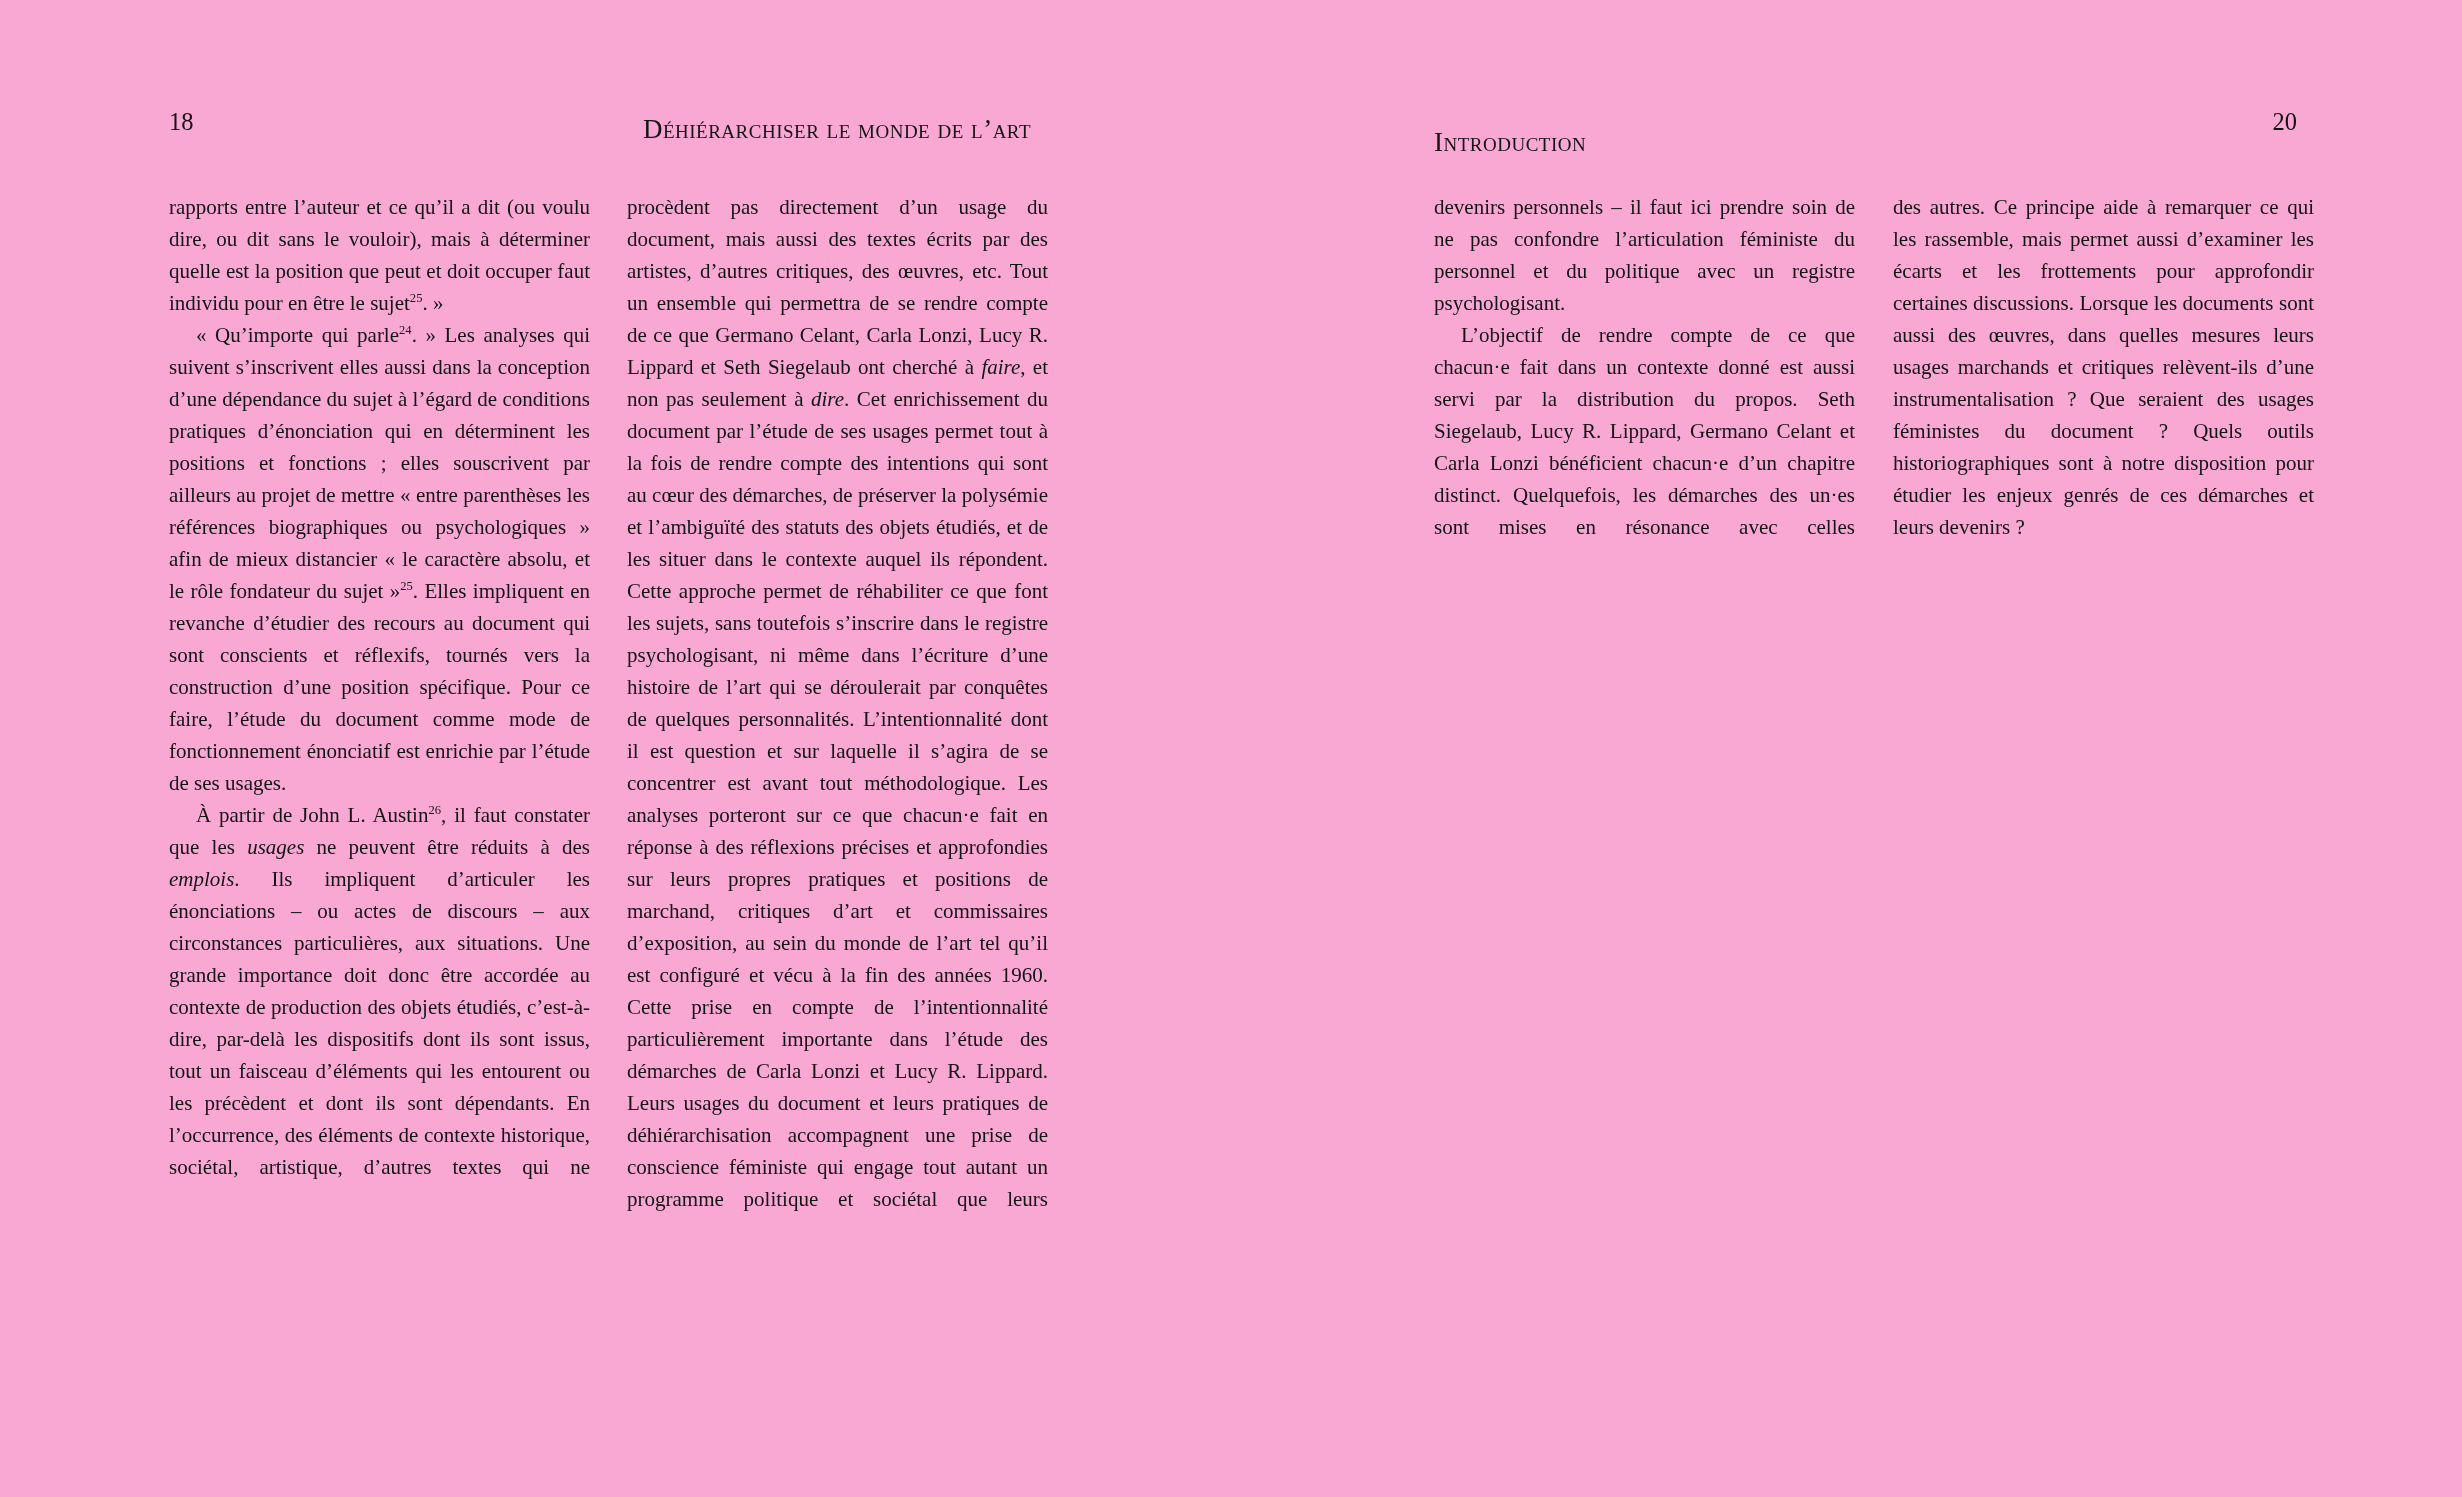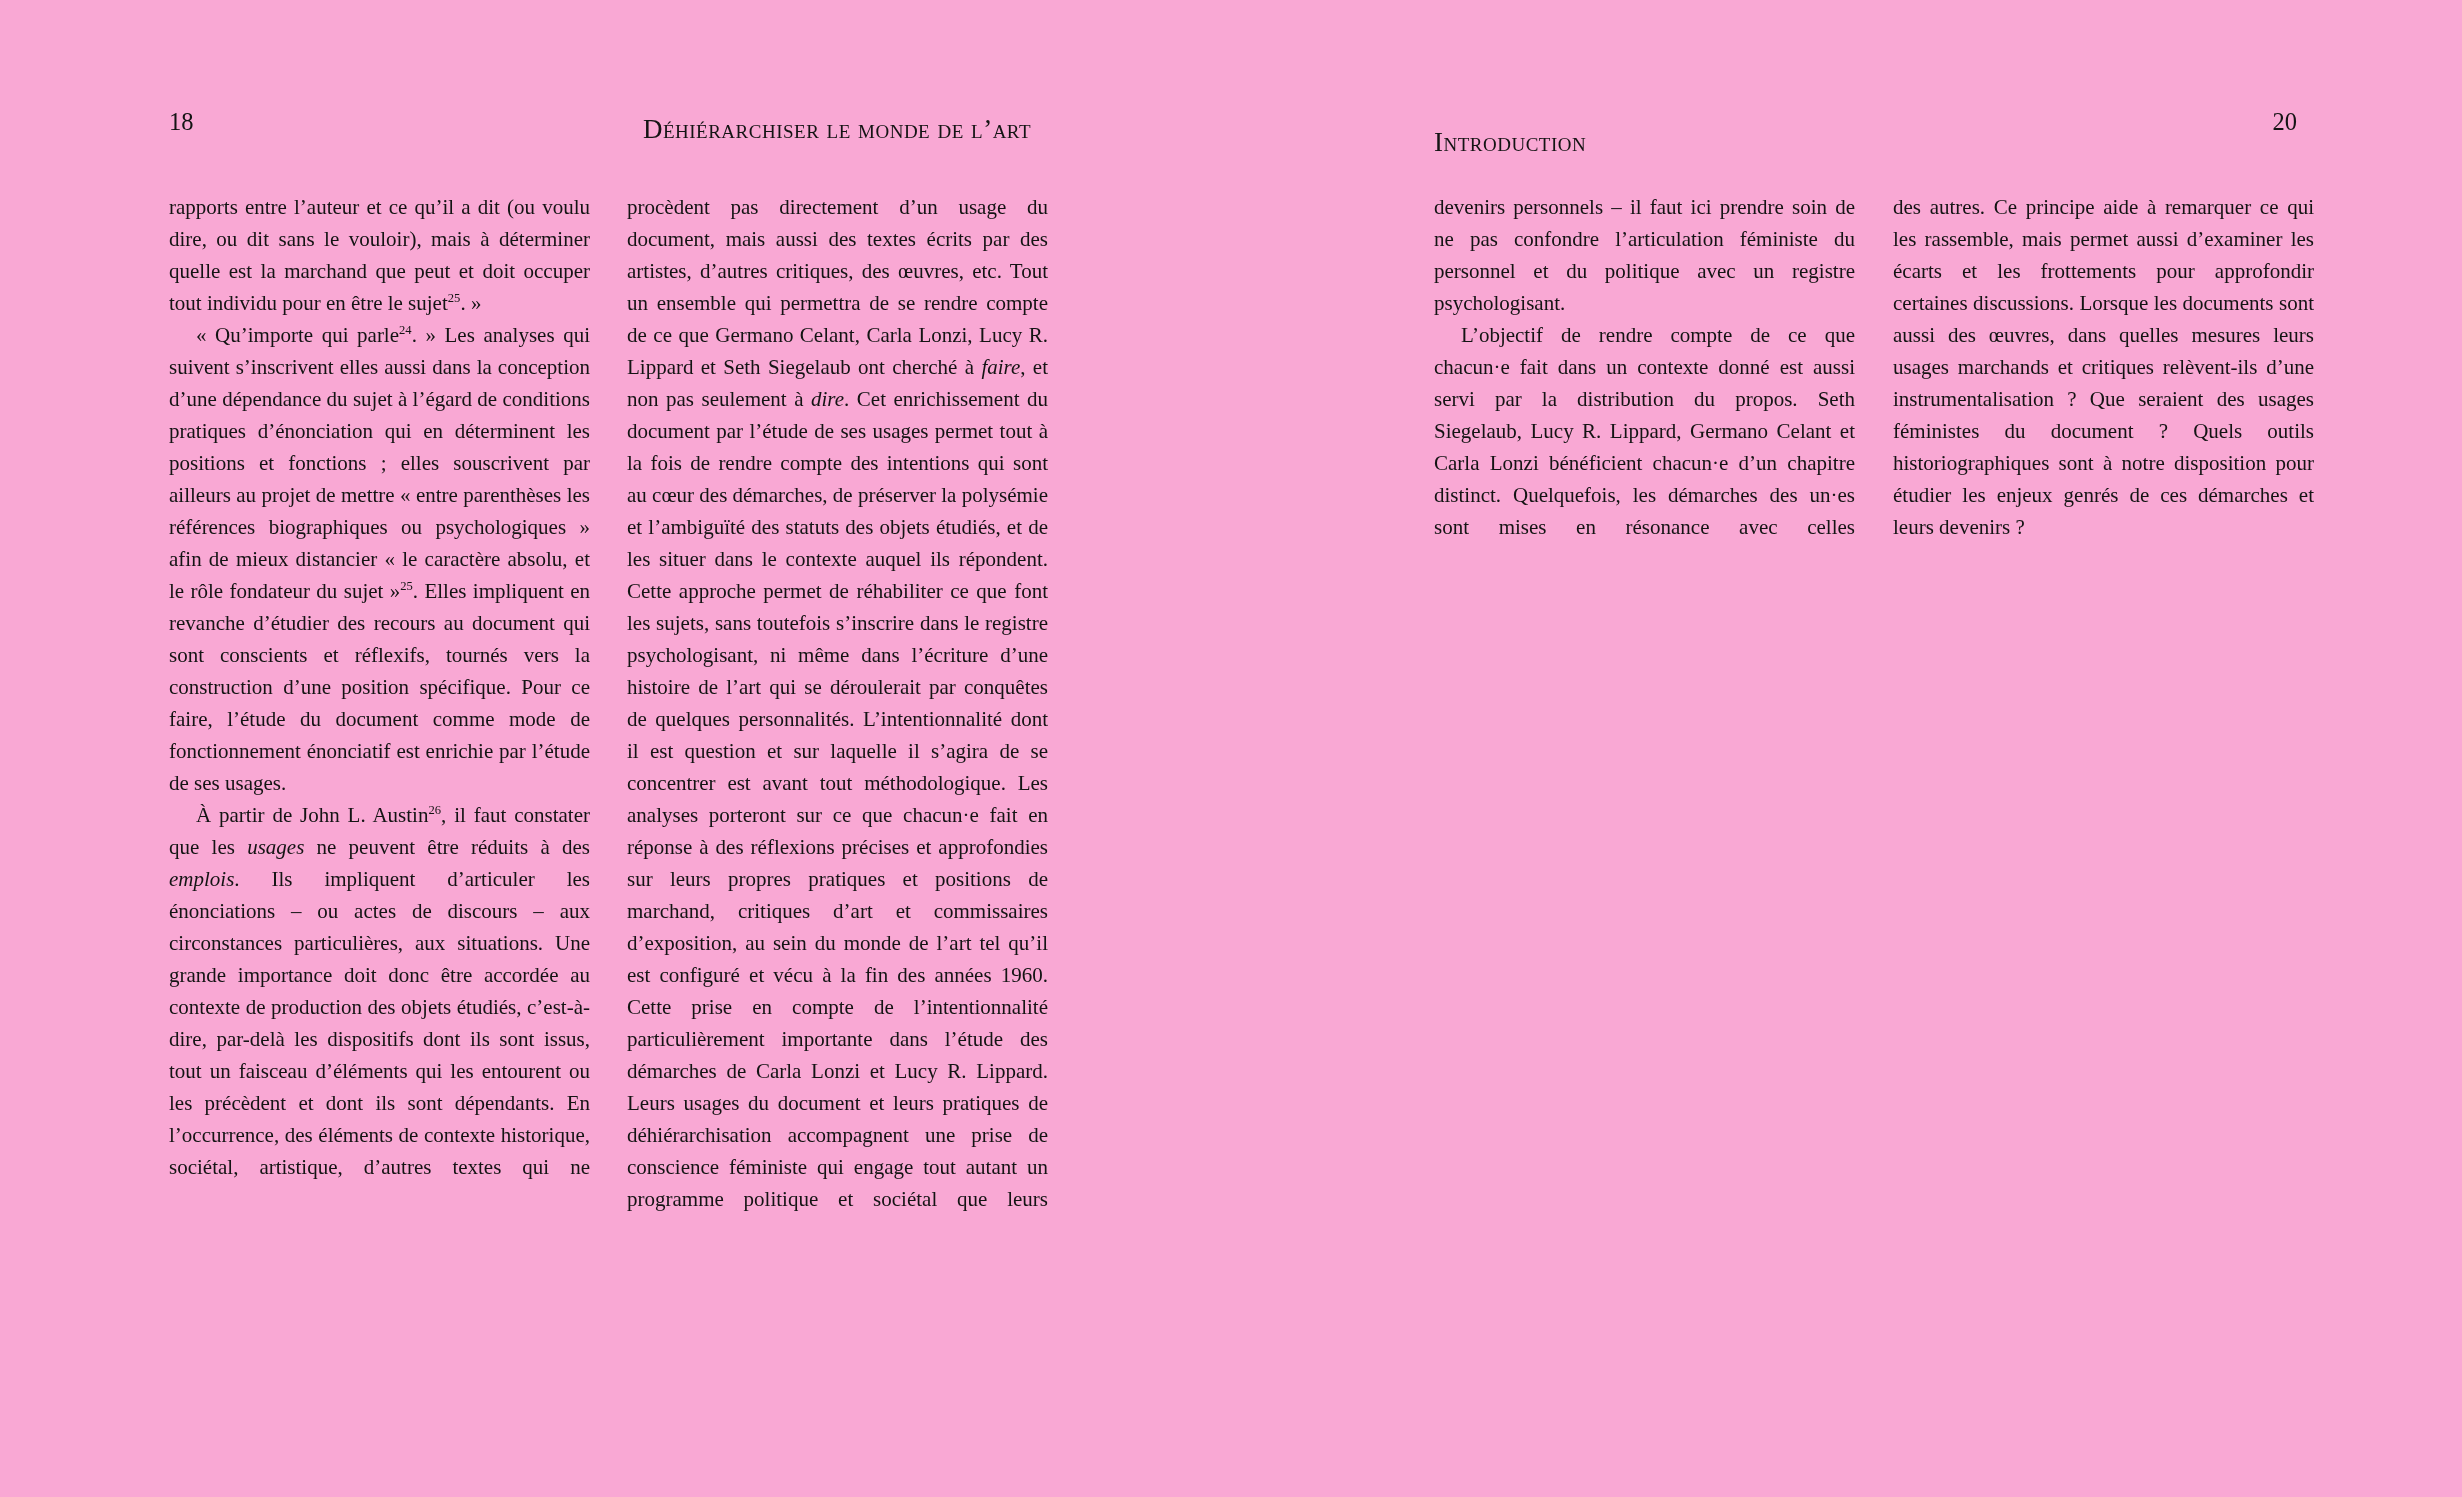--- a/index.html
+++ b/index.html
@@ -68,21 +68,21 @@
 </style>
 </head>
 <body>
 
 <div class="spread">
 
   <div class="page">
     <div class="folio" id="left-folio">18</div>
     <div class="running-head" id="left-head">Déhiérarchiser le monde de l’art</div>
     <div class="col" id="col1">
-        <p class=""><span>rapports entre l’auteur et ce qu’il a dit (ou voulu dire, ou dit sans le vouloir), mais à déterminer quelle est la marchand que peut et doit occuper tout individu pour en être le sujet</span><sup>25</sup><span>.&nbsp;»</span></p>
+        <p class=""><span>rapports entre l’auteur et ce qu’il a dit (ou voulu dire, ou dit sans le vouloir), mais à déterminer quelle est la position que peut et doit occuper faut individu pour en être le sujet</span><sup>25</sup><span>.&nbsp;»</span></p>
         <p class="indent "><span>«&nbsp;Qu’importe qui parle</span><sup>24</sup><span>.&nbsp;» Les analyses qui suivent s’inscrivent elles aussi dans la conception d’une dépendance du sujet à l’égard de conditions pratiques d’énonciation qui en déterminent les positions et fonctions&nbsp;; elles souscrivent par ailleurs au projet de mettre «&nbsp;entre parenthèses les références biographiques ou psychologiques&nbsp;» afin de mieux distancier «&nbsp;le caractère absolu, et le rôle fondateur du sujet&nbsp;»</span><sup>25</sup><span>. Elles impliquent en revanche d’étudier des recours au document qui sont conscients et réflexifs, tournés vers la construction d’une position spécifique. Pour ce faire, l’étude du document comme mode de fonctionnement énonciatif est enrichie par l’étude de ses usages.</span></p>
         <p class="indent cont"><span>À partir de John L. Austin</span><sup>26</sup><span>, il faut constater que les </span><span class="i">usages</span><span> ne peuvent être réduits à des </span><span class="i">emplois</span><span>. Ils impliquent d’articuler les énonciations – ou actes de discours – aux circonstances particulières, aux situations. Une grande importance doit donc être accordée au contexte de production des objets étudiés, c’est-à-dire, par-delà les dispositifs dont ils sont issus, tout un faisceau d’éléments qui les entourent ou les précèdent et dont ils sont dépendants. En l’occurrence, des éléments de contexte historique, sociétal, artistique, d’autres textes qui ne</span></p>
       </div>
     <div class="col" id="col2">
         <p class="cont"><span>procèdent pas directement d’un usage du document, mais aussi des textes écrits par des artistes, d’autres critiques, des œuvres, etc. Tout un ensemble qui permettra de se rendre compte de ce que Germano Celant, Carla Lonzi, Lucy R. Lippard et Seth Siegelaub ont cherché à </span><span class="i">faire</span><span>, et non pas seulement à </span><span class="i">dire</span><span>. Cet enrichissement du document par l’étude de ses usages permet tout à la fois de rendre compte des intentions qui sont au cœur des démarches, de préserver la polysémie et l’ambiguïté des statuts des objets étudiés, et de les situer dans le contexte auquel ils répondent. Cette approche permet de réhabiliter ce que font les sujets, sans toutefois s’inscrire dans le registre psychologisant, ni même dans l’écriture d’une histoire de l’art qui se déroulerait par conquêtes de quelques personnalités. L’intentionnalité dont il est question et sur laquelle il s’agira de se concentrer est avant tout méthodologique. Les analyses porteront sur ce que chacun·e fait en réponse à des réflexions précises et approfondies sur leurs propres pratiques et positions de marchand, critiques d’art et commissaires d’exposition, au sein du monde de l’art tel qu’il est configuré et vécu à la fin des années 1960. Cette prise en compte de l’intentionnalité particulièrement importante dans l’étude des démarches de Carla Lonzi et Lucy R. Lippard. Leurs usages du document et leurs pratiques de déhiérarchisation accompagnent une prise de conscience féministe qui engage tout autant un programme politique et sociétal que leurs</span></p>
       </div>
   </div>
 
   <div class="page">
     <div class="running-head" id="right-head">Introduction</div>

